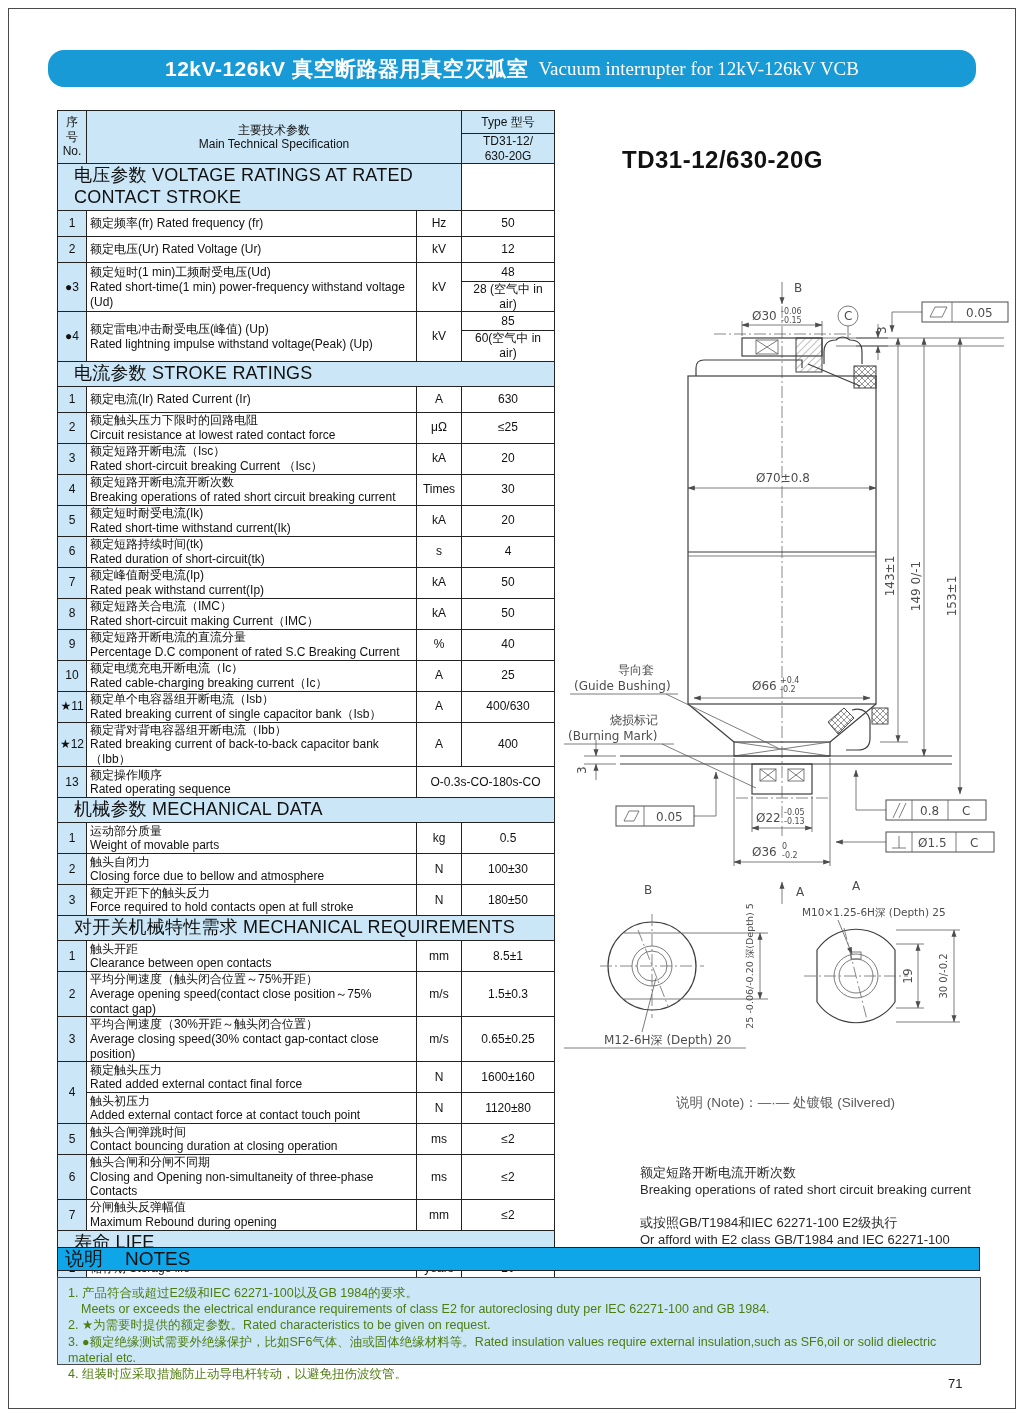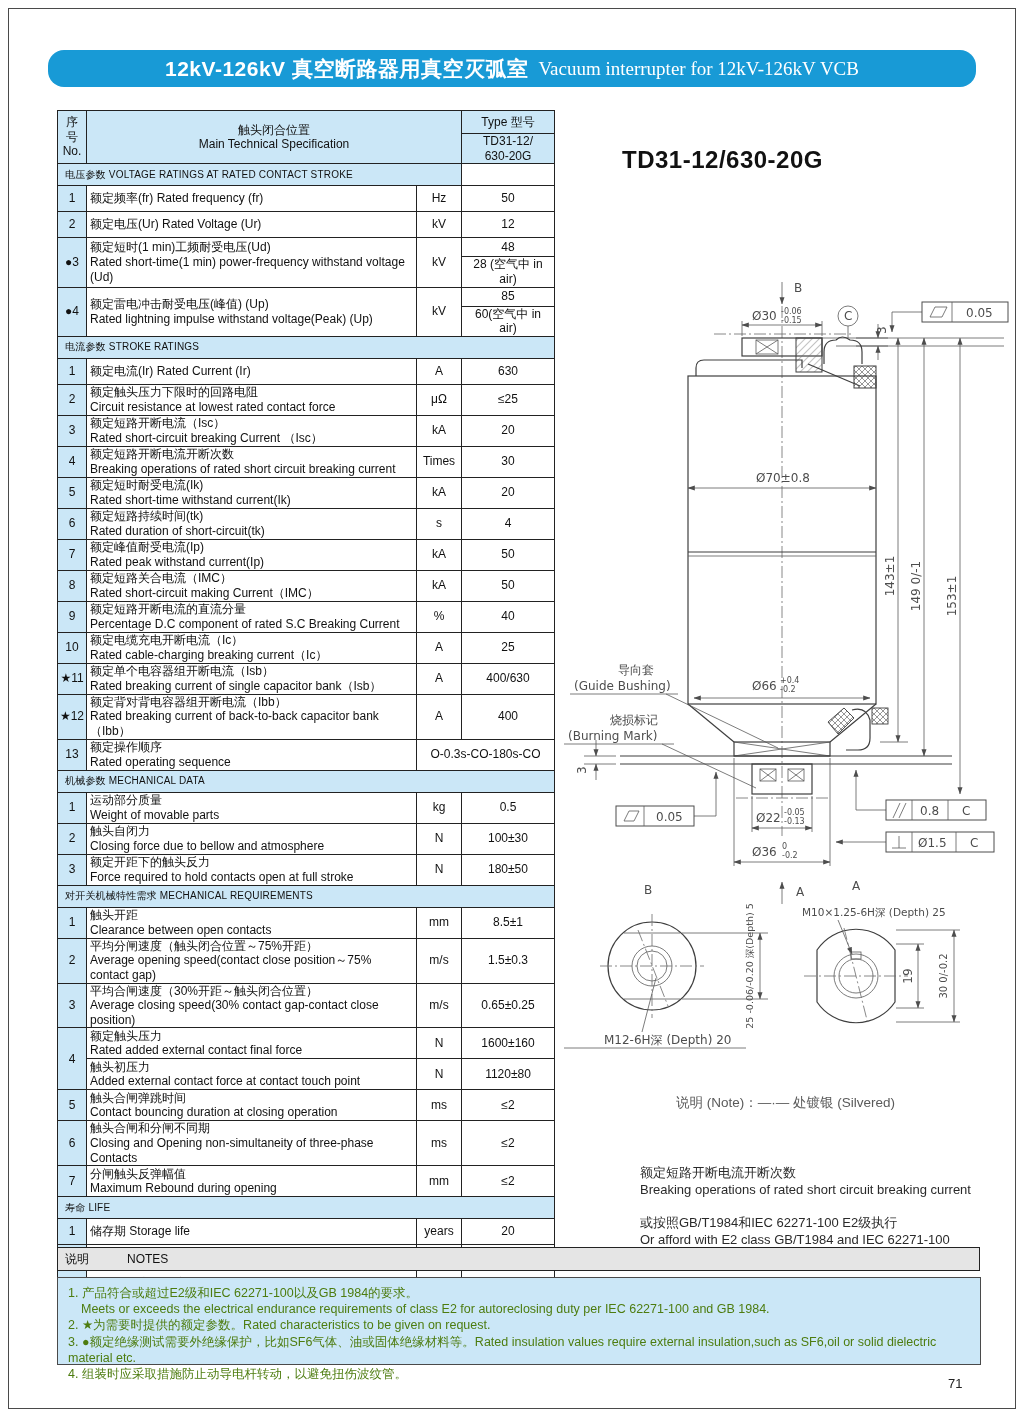--- a/index.html
+++ b/index.html
@@ -14,40 +14,40 @@
     position:absolute;left:48px;top:50px;width:928px;height:37px;background:#189ad6;
     display:flex;align-items:center;justify-content:center;gap:10px;border-radius:16px;
   }
   .banner .zh{font-size:21px;font-weight:bold;color:#fff;letter-spacing:0.5px;}
   .banner .en{font-size:19px;color:#fff;font-family:"Liberation Serif","DejaVu Serif",serif;}
   
   .spec{position:absolute;left:57px;top:110px;}
   table{border-collapse:collapse;table-layout:fixed;width:497px;}
   td{border:1px solid #222;font-size:12px;vertical-align:middle;padding:0 3px;line-height:1.22;overflow:hidden;}
   td.no{background:#cbe7f7;text-align:center;padding:0;}
-  td.sec{background:#cbe7f7;font-size:10px;padding:1px 7px;letter-spacing:0.2px;margin-left:44px;}
+  td.sec{background:#cbe7f7;font-size:18px;padding:1px 16px;letter-spacing:0.2px;margin-left:44px;}
   td.hd{background:#cbe7f7;text-align:center;}
   td.unit,td.val{text-align:center;}
   .l2:empty{display:none;}
   tr.h24>td{height:22px;}
   tr.h27>td{height:25px;}
   tr.h32>td{height:30px;}
   tr.h21>td{height:19px;}
   tr.h20>td{height:18px;}
   
   .dwg-title{position:absolute;left:622px;top:146px;font-size:24px;font-weight:bold;letter-spacing:0.5px;}
   
   .dwg{position:absolute;left:556px;top:276px;}
   .dwg text{font-family:"DejaVu Sans",sans-serif;fill:#4d4d4d;}
   
   .note-line{position:absolute;left:676px;top:1094px;font-size:13.5px;color:#5a5a5a;}
   .btxt{position:absolute;left:640px;top:1164px;font-size:13px;line-height:17px;color:#2a2a2a;}
   
-  .notes-hd{position:absolute;left:57px;top:1247px;width:914px;height:22px;background:#e5e5e5;
-    border:1px solid #222;font-size:12px;display:flex;align-items:center;padding-left:7px;gap:38px;}
+  .notes-hd{position:absolute;left:57px;top:1247px;width:914px;height:22px;background:#0ea5e9;
+    border:1px solid #222;font-size:19px;display:flex;align-items:center;padding-left:7px;gap:22px;}
   .notes-body{position:absolute;left:57px;top:1277px;width:902px;height:72px;background:#cbe7f7;
     border:1.5px solid #4a4a4a;font-size:12.5px;line-height:16.2px;padding:7px 10px;color:#4d7c0f;}
   .notes-body .ind{padding-left:13px;}
   .pageno{position:absolute;left:948px;top:1376px;font-size:13px;color:#222;}
 </style>
 </head>
 <body>
 
 <div class="page-border"></div>
 
@@ -65,21 +65,21 @@
         <col style="width:93px">
       </colgroup>
 
   <tbody>
         <tr class="h24">
     <td class="hd" rowspan="2">
       <div>序号</div>
       <div>No.</div>
     </td>
     <td class="hd" rowspan="2" colspan="2">
-      <div>触头闭合位置</div>
+      <div>主要技术参数</div>
       <div>Main Technical Specification</div>
     </td>
     <td class="hd">Type 型号</td>
   </tr>
   <tr class="h24">
     <td class="hd">
       <div>TD31-12/</div>
       <div>630-20G</div>
     </td>
   </tr>

